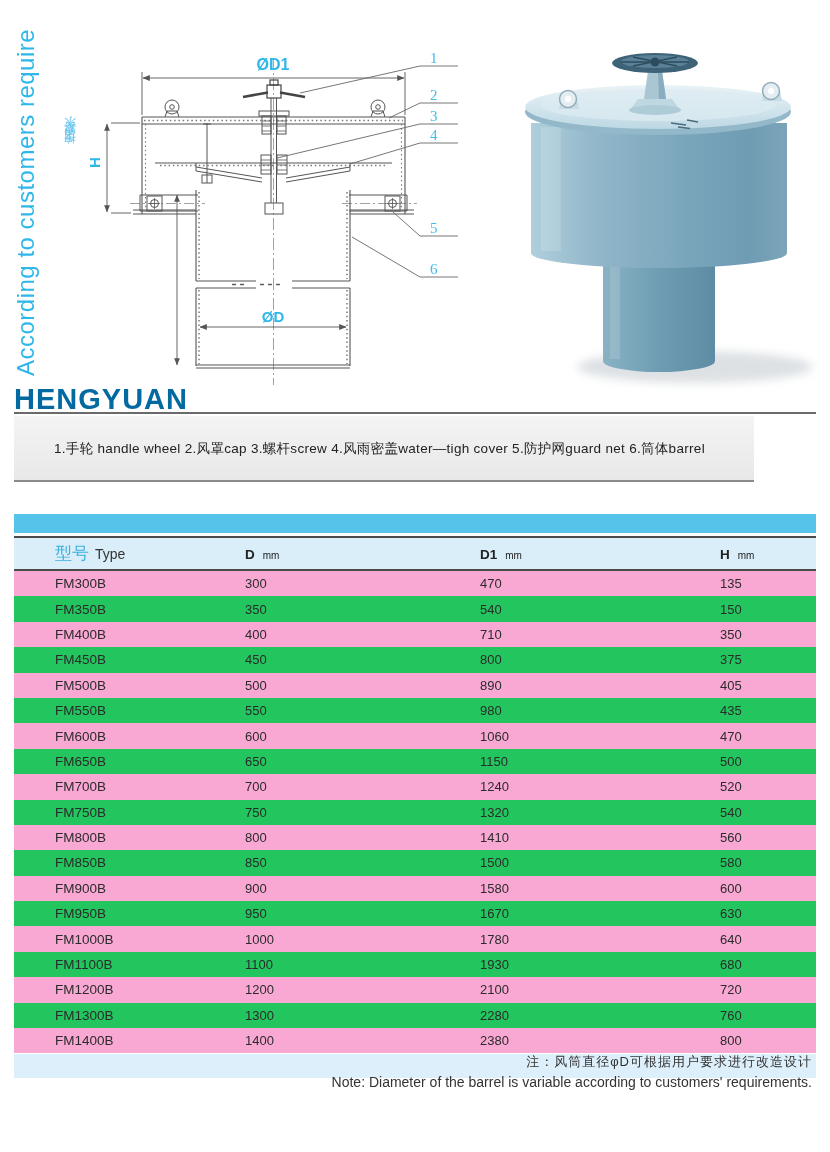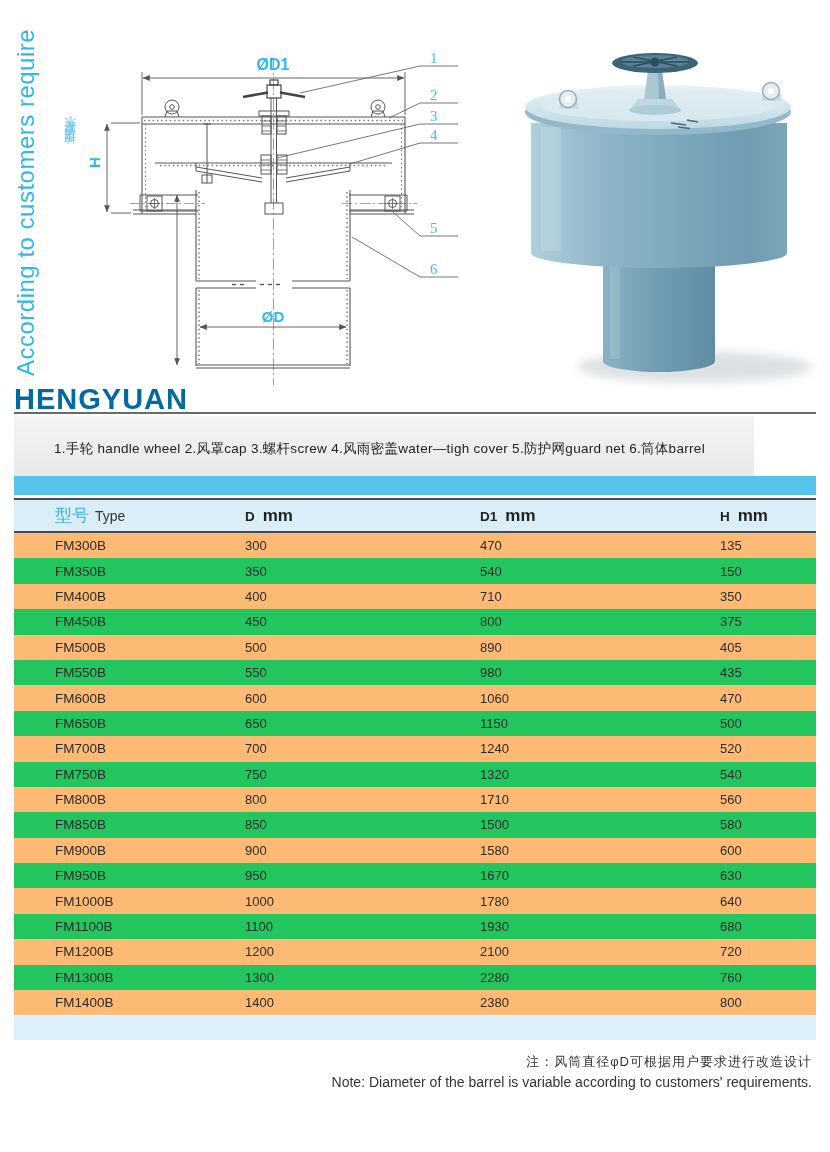--- a/index.html
+++ b/index.html
@@ -16,31 +16,31 @@
   .photo-svg{position:absolute;left:495px;top:35px;}
 
   .brand{position:absolute;left:14px;top:383px;font-size:29px;font-weight:600;letter-spacing:1px;color:#0369a1;}
   .brand-rule{position:absolute;left:14px;top:412px;width:802px;height:2px;background:#6a6a6a;}
 
   .legend-box{position:absolute;left:14px;top:416px;width:740px;height:64px;
               background:linear-gradient(#f4f4f4,#e8e8e8);border-bottom:2px solid #8a8a8a;}
   .legend-text{position:absolute;left:40px;top:24px;font-size:13.5px;color:#222;letter-spacing:.3px;}
 
   
-  .tbl{position:absolute;left:14px;top:476px;width:802px;}
+  .tbl{position:absolute;left:14px;top:514px;width:802px;}
   .tbl-bar{height:19px;background:#55C3EA;}
   .tbl-gap{height:3px;background:#fff;}
   .tbl-line{height:2px;background:#4a4a4a;}
   .trow{display:grid;grid-template-columns:190px 235px 240px 1fr;padding-left:41px;align-items:center;}
   .thead{height:31px;background:#D9EEF9;}
   .th-zh{font-size:17px;color:#3BAFE0;margin-right:6px;}
   .th-en{font-size:14px;color:#333;}
   .th-d{font-size:13.5px;color:#222;font-weight:600;}
-  .th-unit{font-size:17px;color:#222;font-weight:700;margin-left:8px;}
-  .trow.data{height:25.4px;font-size:13px;color:#2b2b2b;background:#fdba74;}
+  .th-unit{font-size:10px;color:#222;font-weight:400;margin-left:8px;}
+  .trow.data{height:25.4px;font-size:13px;color:#2b2b2b;background:#f9a8d4;}
   .trow.data .tcell.c0{font-size:13.5px;}
   .trow.data.alt{background:#22c55e;}
   .tbl-tail{height:24px;background:#DCEFFA;margin-top:1px;}
 
   .notes{position:absolute;left:300px;top:1052px;width:512px;text-align:right;line-height:20px;}
   .note-zh{font-size:13px;color:#333;letter-spacing:1px;}
   .note-en{font-size:14px;color:#333;}
 </style>
 </head>
 <body>
@@ -373,21 +373,21 @@
         </div>
         <div class="trow data alt">
           <span class="tcell c0">FM750B</span>
           <span class="tcell c1">750</span>
           <span class="tcell c2">1320</span>
           <span class="tcell c3">540</span>
         </div>
         <div class="trow data">
           <span class="tcell c0">FM800B</span>
           <span class="tcell c1">800</span>
-          <span class="tcell c2">1710</span>
+          <span class="tcell c2">1410</span>
           <span class="tcell c3">560</span>
         </div>
         <div class="trow data alt">
           <span class="tcell c0">FM850B</span>
           <span class="tcell c1">850</span>
           <span class="tcell c2">1500</span>
           <span class="tcell c3">580</span>
         </div>
         <div class="trow data">
           <span class="tcell c0">FM900B</span>

